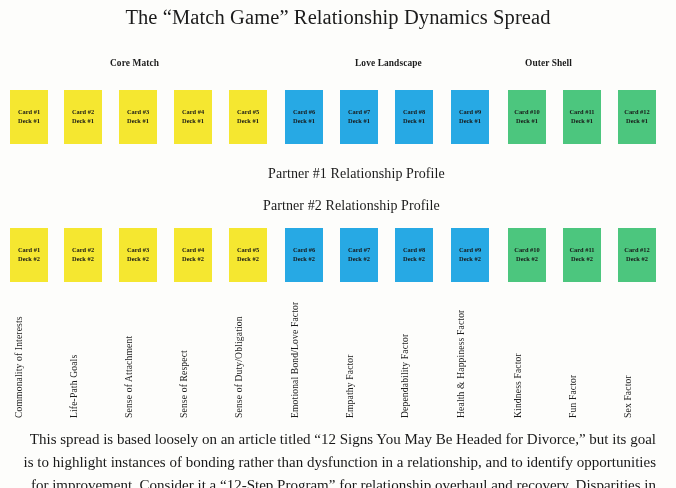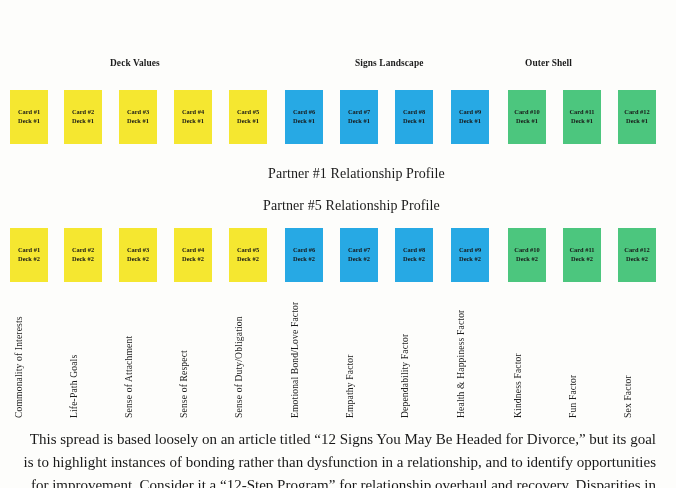--- a/index.html
+++ b/index.html
@@ -108,24 +108,25 @@
     line-height: 1.52;
     color: #191919;
     text-align: right;
   }
 </style>
 </head>
 <body>
 
 <div id="page">
 
+  <div id="title">The “Match Game” Relationship Dynamics Spread</div>
 
   <div id="section-headers">
-      <div class="section-header" style="left: 110px; top: 58px;">Deck Values</div>
-      <div class="section-header" style="left: 355px; top: 58px;">Signs Landscape</div>
+      <div class="section-header" style="left: 110px; top: 58px;">Core Match</div>
+      <div class="section-header" style="left: 355px; top: 58px;">Love Landscape</div>
       <div class="section-header" style="left: 525px; top: 58px;">Outer Shell</div>
     </div>
 
   <div class="card-row" id="row-0" style="top:90px;">
       <div class="card" style="left: 10px; background: rgb(245, 231, 48);">
         <span>Card #1</span>
         <span>Deck #1</span>
       </div>
       <div class="card" style="left: 64px; background: rgb(245, 231, 48);">
         <span>Card #2</span>
@@ -168,21 +169,21 @@
         <span>Deck #1</span>
       </div>
       <div class="card" style="left: 618px; background: rgb(76, 198, 126);">
         <span>Card #12</span>
         <span>Deck #1</span>
       </div>
     </div>
 
   <div class="partner-label" id="partner-label-0" style="left:268px; top:166px;">Partner #1 Relationship Profile</div>
 
-  <div class="partner-label" id="partner-label-1" style="left:263px; top:198px;">Partner #5 Relationship Profile</div>
+  <div class="partner-label" id="partner-label-1" style="left:263px; top:198px;">Partner #2 Relationship Profile</div>
 
   <div class="card-row" id="row-1" style="top:228px;">
       <div class="card" style="left: 10px; background: rgb(245, 231, 48);">
         <span>Card #1</span>
         <span>Deck #2</span>
       </div>
       <div class="card" style="left: 64px; background: rgb(245, 231, 48);">
         <span>Card #2</span>
         <span>Deck #2</span>
       </div>

